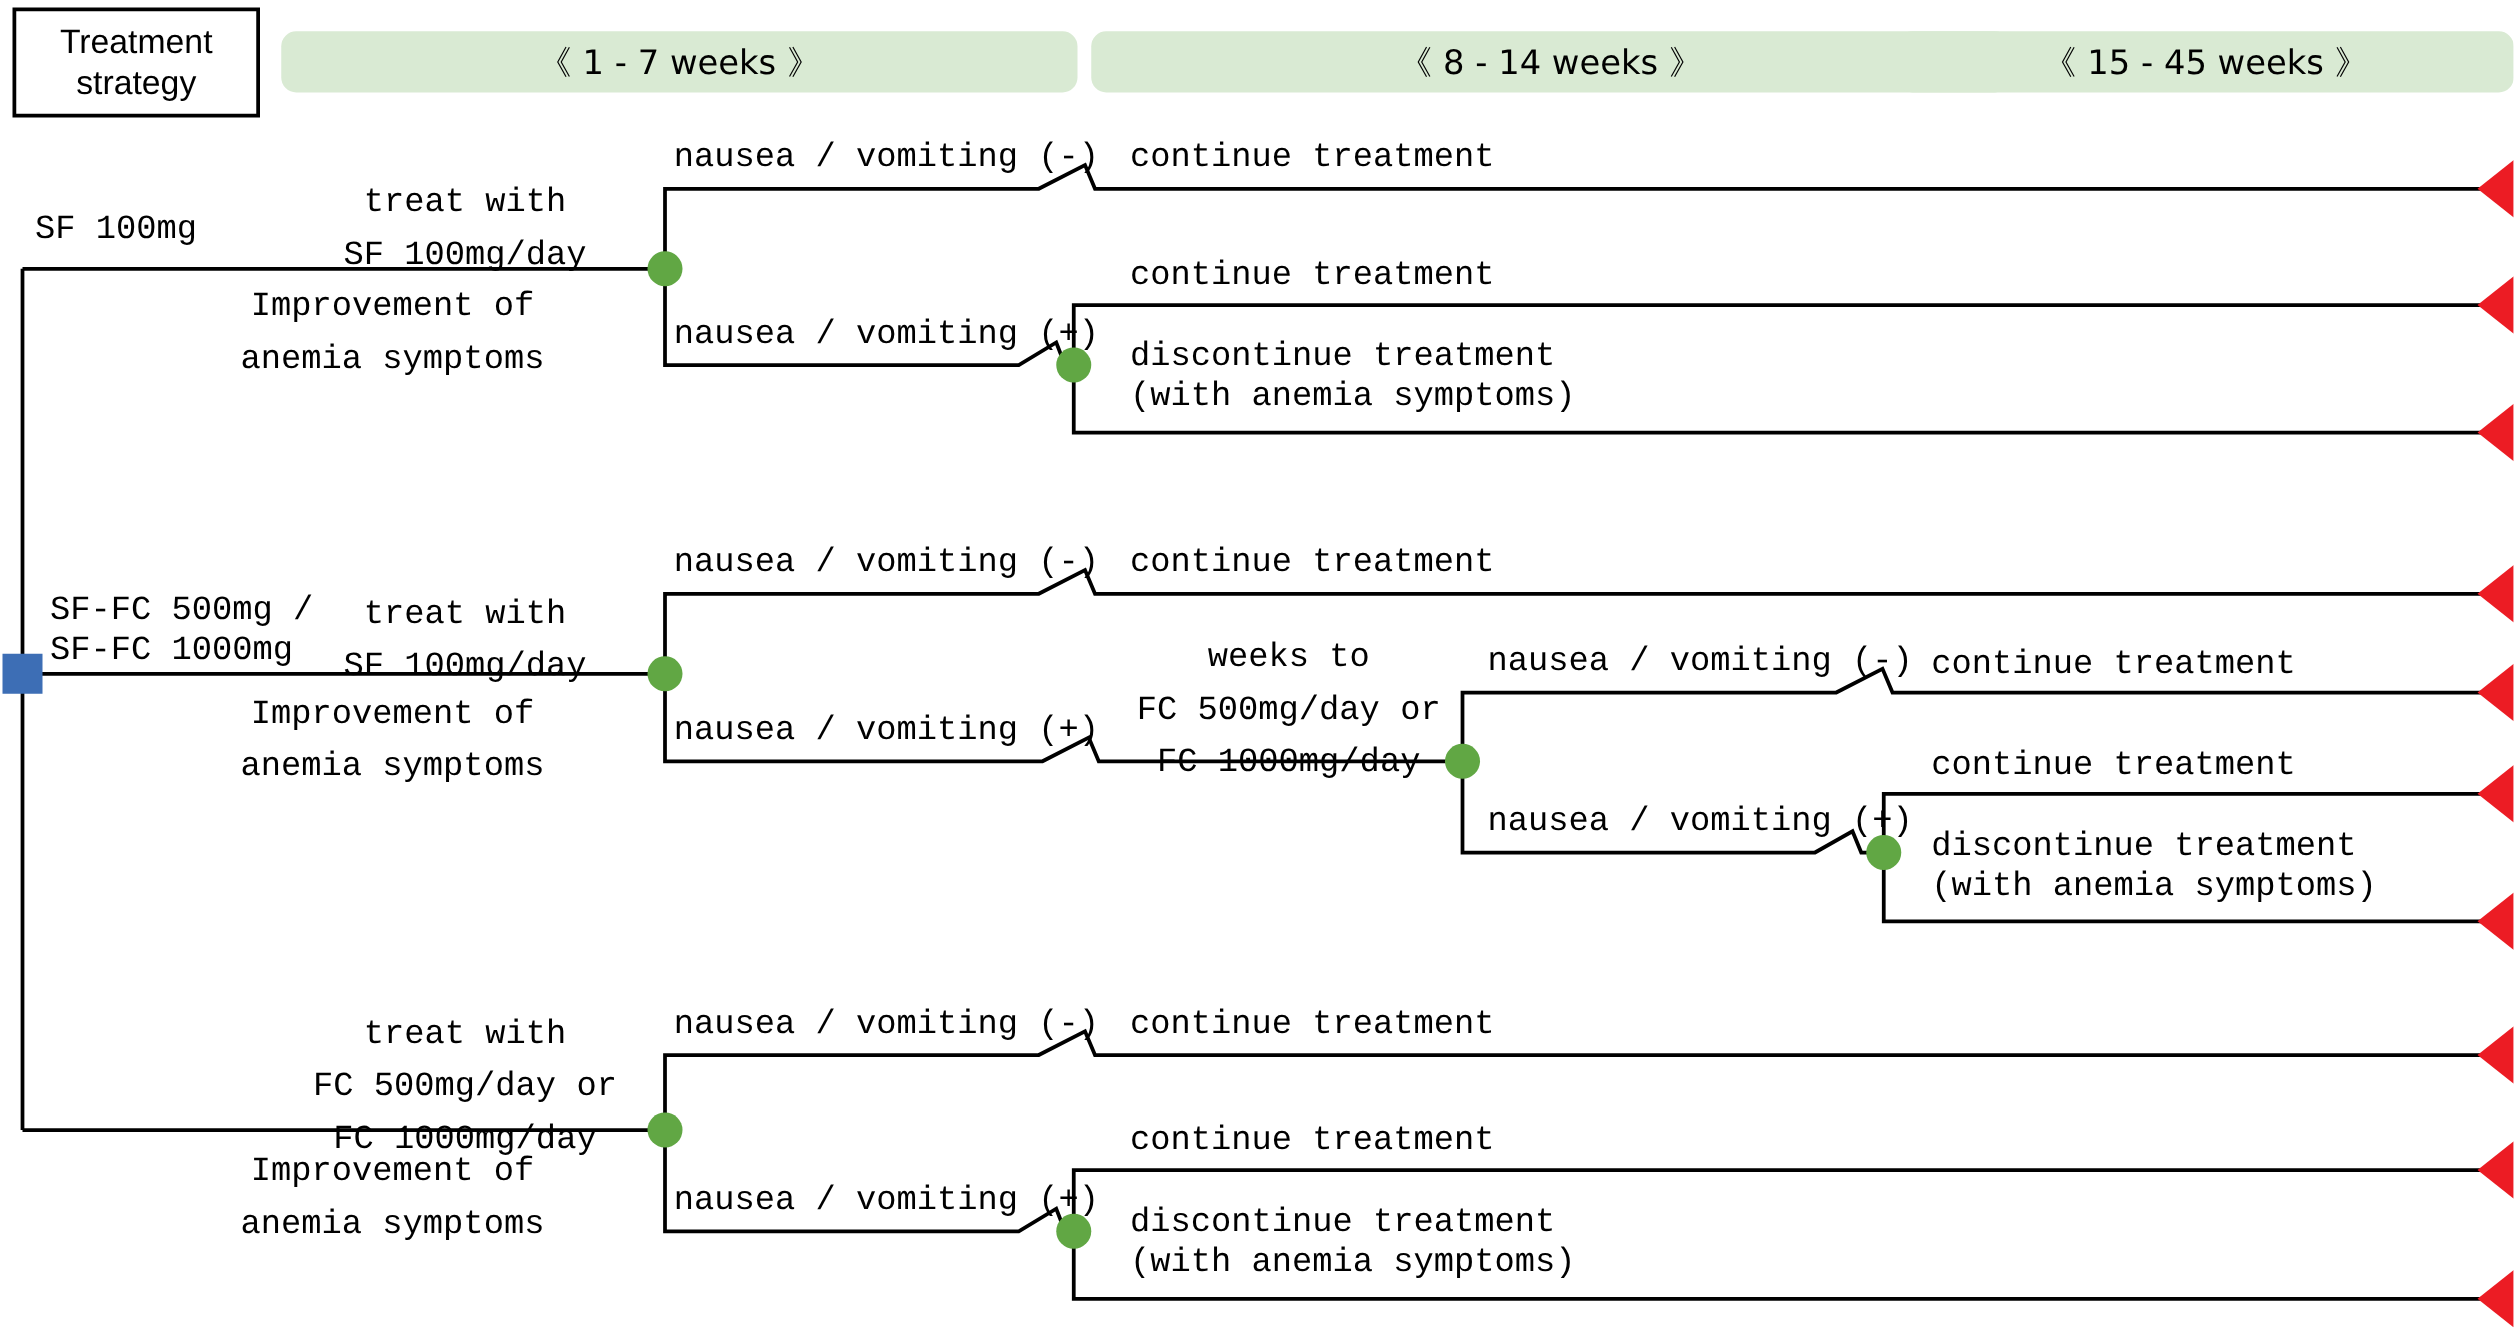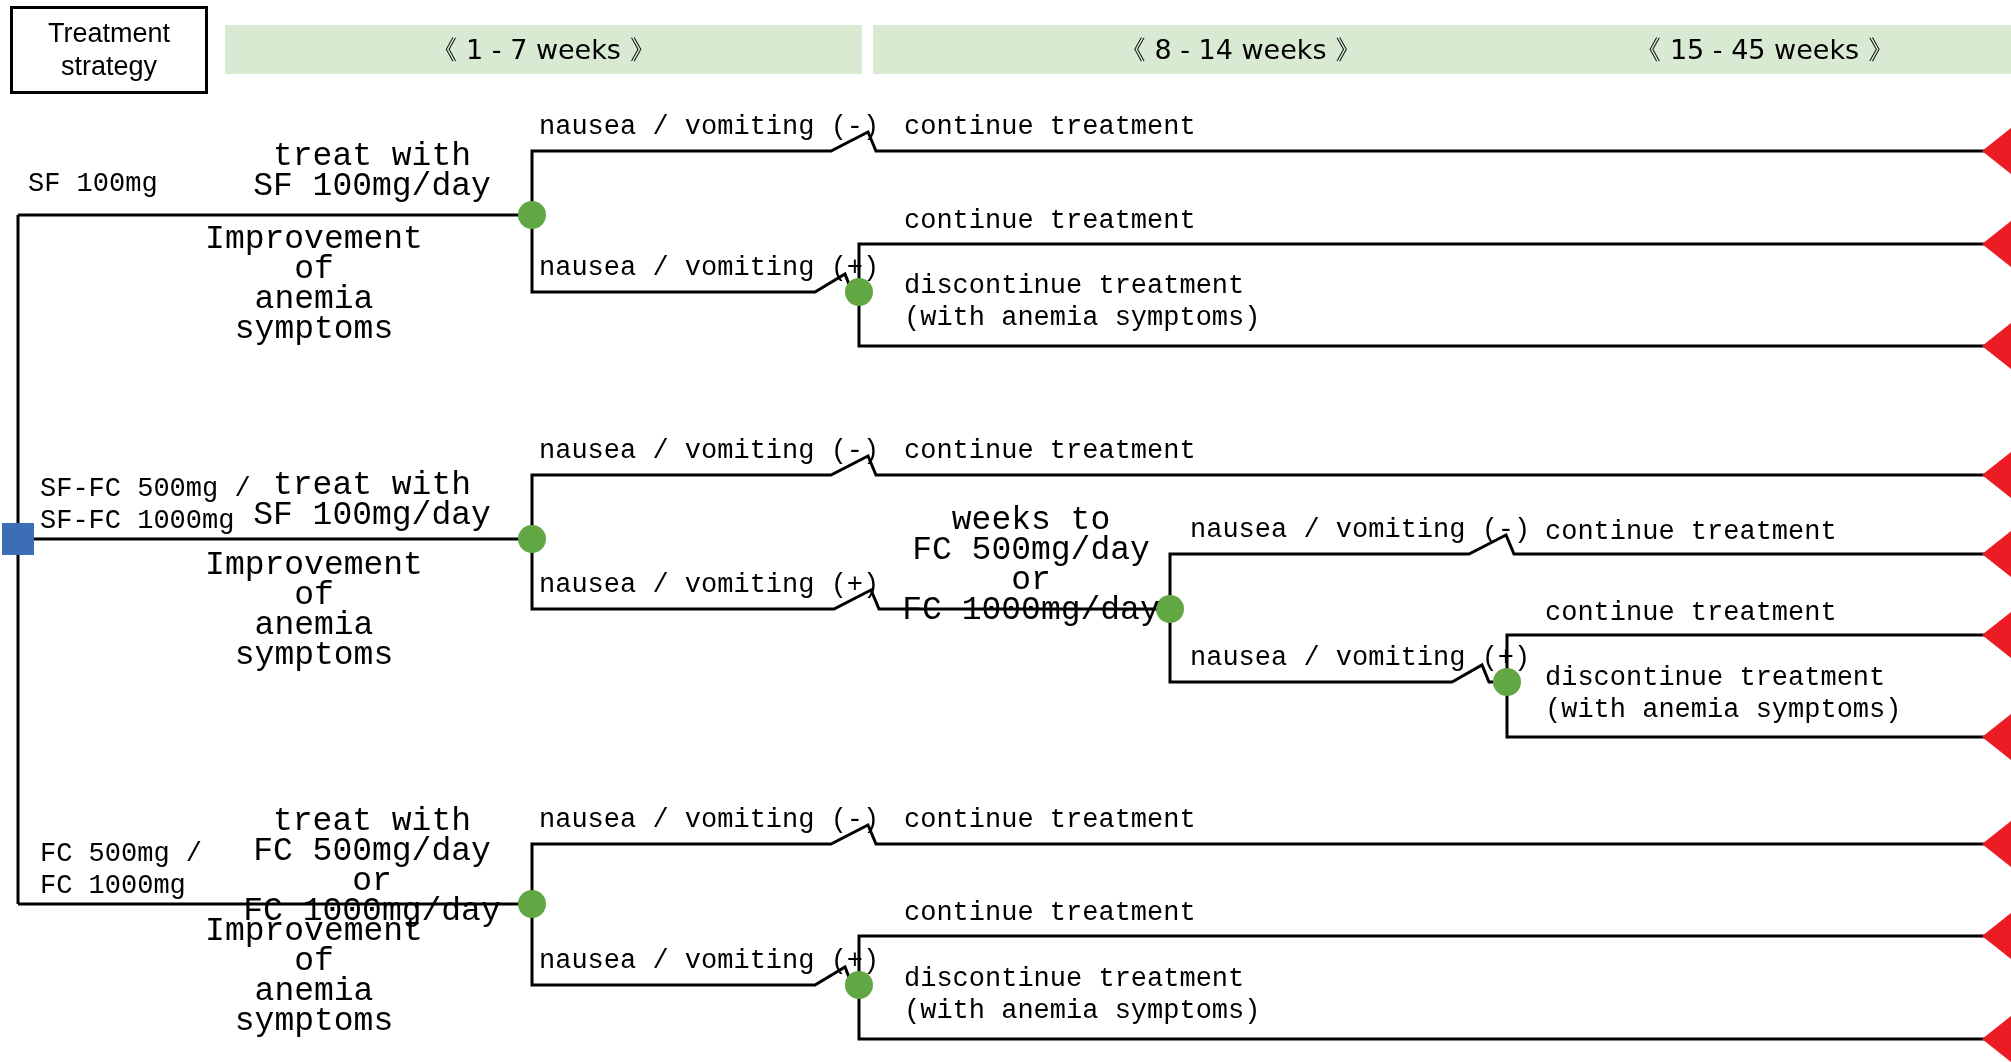--- a/index.html
+++ b/index.html
@@ -26,31 +26,31 @@
   .term{fill:var(--terminal_red);}
   .strategy{
     position:absolute;left:10px;top:6px;width:192px;height:82px;
     border:3px solid #000000;background:#fff;
     display:flex;align-items:center;justify-content:center;
     text-align:center;font-size:27px;line-height:33px;white-space:pre-line;
   }
   .band{
     position:absolute;top:25px;height:49px;background:var(--band_green);
     display:flex;align-items:center;justify-content:center;
-    font-size:27px;font-family:"DejaVu Sans","Liberation Sans",sans-serif;
+    font-size:27px;font-family:"DejaVu Sans","Liberation Sans",sans-serif;border-radius:12px;
   }
   .band1{left:225px;width:637px;}
   .band2{left:873px;width:735px;}
   .band3{left:1518px;width:493px;}
   .lbl{
     position:absolute;font-size:27px;line-height:32px;
     white-space:pre-line;
     font-family:Liberation Mono, monospace;
   }
-  .sm{font-size:33px;line-height:30px;}
+  .sm{font-size:27px;line-height:42px;}
   .ctr{text-align:center;}
 </style>
 </head>
 <body>
 
 <div class="canvas">
 
   <svg class="tree-svg" width="2011" height="1062" viewBox="0 0 2011 1062">
 
     <polyline class="edge" points="18,215 18,904"></polyline>
@@ -127,22 +127,20 @@
   <div class="lbl sm ctr" style="left:886px;top:506px;width:290px">weeks to
 FC 500mg/day or
 FC 1000mg/day</div>
   <div class="lbl" style="left:1190px;top:514px">nausea / vomiting (-)</div>
   <div class="lbl" style="left:1545px;top:516px">continue treatment</div>
   <div class="lbl" style="left:1190px;top:642px">nausea / vomiting (+)</div>
   <div class="lbl" style="left:1545px;top:597px">continue treatment</div>
   <div class="lbl" style="left:1545px;top:662px">discontinue treatment
 (with anemia symptoms)</div>
 
-  <div class="lbl" style="left:40px;top:838px">FC 500mg /
-FC 1000mg</div>
   <div class="lbl sm ctr" style="left:242px;top:807px;width:260px">treat with
 FC 500mg/day or
 FC 1000mg/day</div>
   <div class="lbl sm ctr" style="left:184px;top:917px;width:260px">Improvement of
 anemia symptoms</div>
   <div class="lbl" style="left:539px;top:804px">nausea / vomiting (-)</div>
   <div class="lbl" style="left:904px;top:804px">continue treatment</div>
   <div class="lbl" style="left:539px;top:945px">nausea / vomiting (+)</div>
   <div class="lbl" style="left:904px;top:897px">continue treatment</div>
   <div class="lbl" style="left:904px;top:963px">discontinue treatment

